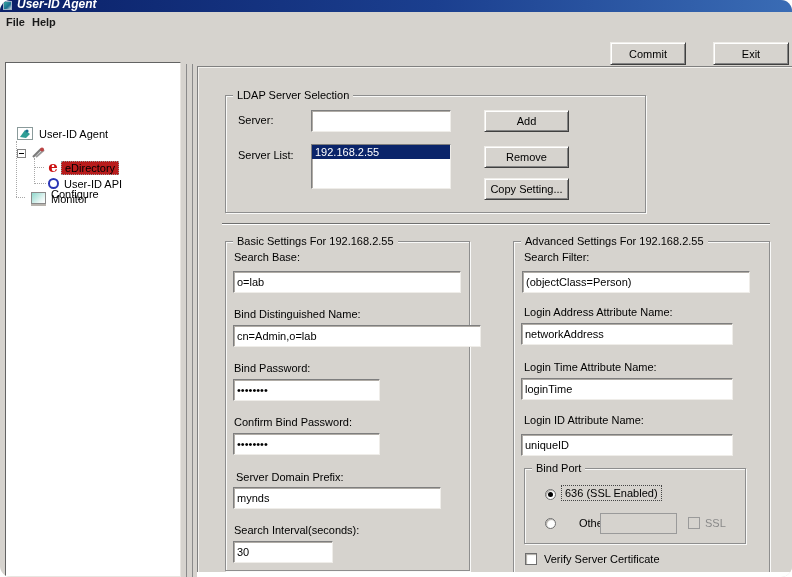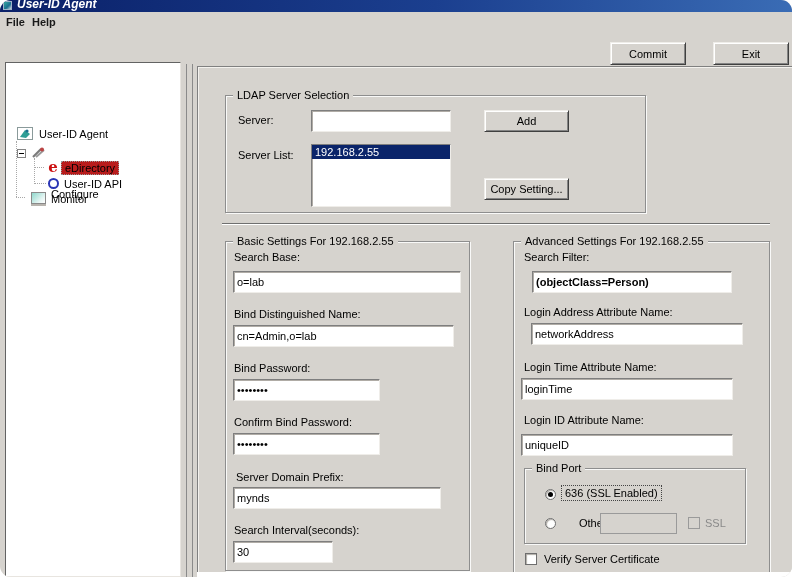--- a/index.html
+++ b/index.html
@@ -97,21 +97,21 @@
   }
   .flabel { position: absolute; white-space: nowrap; }
   .tinput {
     position: absolute; background: #fff; color: #000;
     border: 1px solid #7e7e7e; border-bottom-color: #efede9; border-right-color: #efede9;
     box-shadow: inset 1px 1px 0 #b0aca6;
     font-family: "Liberation Sans", sans-serif; font-size: 11px; padding: 0 3px; height: 22px;
   }
   .tinput.disabled { background: #d6d3ce; box-shadow: none; border-color: #9a9a9a; }
   .listbox {
-    position: absolute; left: 85px; top: 48px; width: 140px; height: 63px;
+    position: absolute; left: 85px; top: 48px; width: 140px; height: 45px;
     background: #fff; border: 1px solid #7e7e7e; border-bottom-color: #efede9; border-right-color: #efede9;
     box-shadow: inset 1px 1px 0 #b0aca6; overflow: hidden;
   }
   .list-item { height: 14px; line-height: 14px; padding: 0 3px; }
   .list-item.selected { background: #0a246a; color: #fff; }
   
   .radio {
     position: absolute; width: 11px; height: 11px; border-radius: 50%;
     background: #fff; border: 1px solid #6e6e6e; box-shadow: inset 1px 1px 1px #b0aca6;
   }
@@ -196,55 +196,56 @@
 
   <div class="group g-ldap">
     <span class="legend">LDAP Server Selection</span>
     <span class="flabel" style="left:12px;top:18px;">Server:</span>
     <input class="tinput" style="left: 85px; top: 14px; width: 140px;" value="">
     <button class="btn btn-add">Add</button>
     <span class="flabel" style="left:12px;top:53px;">Server List:</span>
     <div class="listbox">
       <div class="list-item selected">192.168.2.55</div>
     </div>
+    <button class="btn btn-remove">Remove</button>
     <button class="btn btn-copy">Copy Setting...</button>
   </div>
 
   <div class="hsep"></div>
 
   <div class="group g-basic">
     <span class="legend">Basic Settings For 192.168.2.55</span>
 
     <span class="flabel" style="left:8px;top:9px;">Search Base:</span>
     <input class="tinput" style="left: 7px; top: 29px; width: 228px;" value="o=lab">
 
     <span class="flabel" style="left:8px;top:66px;">Bind Distinguished Name:</span>
-    <input class="tinput" style="left: 7px; top: 83px; width: 221px;" value="cn=Admin,o=lab">
+    <input class="tinput" style="left: 7px; top: 83px; width: 248px;" value="cn=Admin,o=lab">
 
     <span class="flabel" style="left:8px;top:120px;">Bind Password:</span>
     <input class="tinput" style="left: 7px; top: 137px; width: 147px;" value="••••••••">
 
     <span class="flabel" style="left:8px;top:174px;">Confirm Bind Password:</span>
     <input class="tinput" style="left: 7px; top: 191px; width: 147px;" value="••••••••">
 
     <span class="flabel" style="left:10px;top:229px;">Server Domain Prefix:</span>
     <input class="tinput" style="left: 7px; top: 245px; width: 208px;" value="mynds">
 
     <span class="flabel" style="left:8px;top:282px;">Search Interval(seconds):</span>
     <input class="tinput" style="left: 7px; top: 299px; width: 100px;" value="30">
   </div>
 
   <div class="group g-adv">
     <span class="legend">Advanced Settings For 192.168.2.55</span>
 
     <span class="flabel" style="left:10px;top:9px;">Search Filter:</span>
-    <input class="tinput" style="left: 18px; top: 29px; width: 200px; font-weight: bold;" value="(objectClass=Person)">
+    <input class="tinput" style="left: 8px; top: 29px; width: 228px;" value="(objectClass=Person)">
 
     <span class="flabel" style="left:10px;top:64px;">Login Address Attribute Name:</span>
-    <input class="tinput" style="left: 17px; top: 81px; width: 212px;" value="networkAddress">
+    <input class="tinput" style="left: 7px; top: 81px; width: 212px;" value="networkAddress">
 
     <span class="flabel" style="left:10px;top:119px;">Login Time Attribute Name:</span>
     <input class="tinput" style="left: 7px; top: 136px; width: 212px;" value="loginTime">
 
     <span class="flabel" style="left:10px;top:172px;">Login ID Attribute Name:</span>
     <input class="tinput" style="left: 7px; top: 192px; width: 212px;" value="uniqueID">
 
     <div class="group g-bind">
       <span class="legend">Bind Port</span>
       <span class="radio on" style="left:20px;top:20px;"></span>

